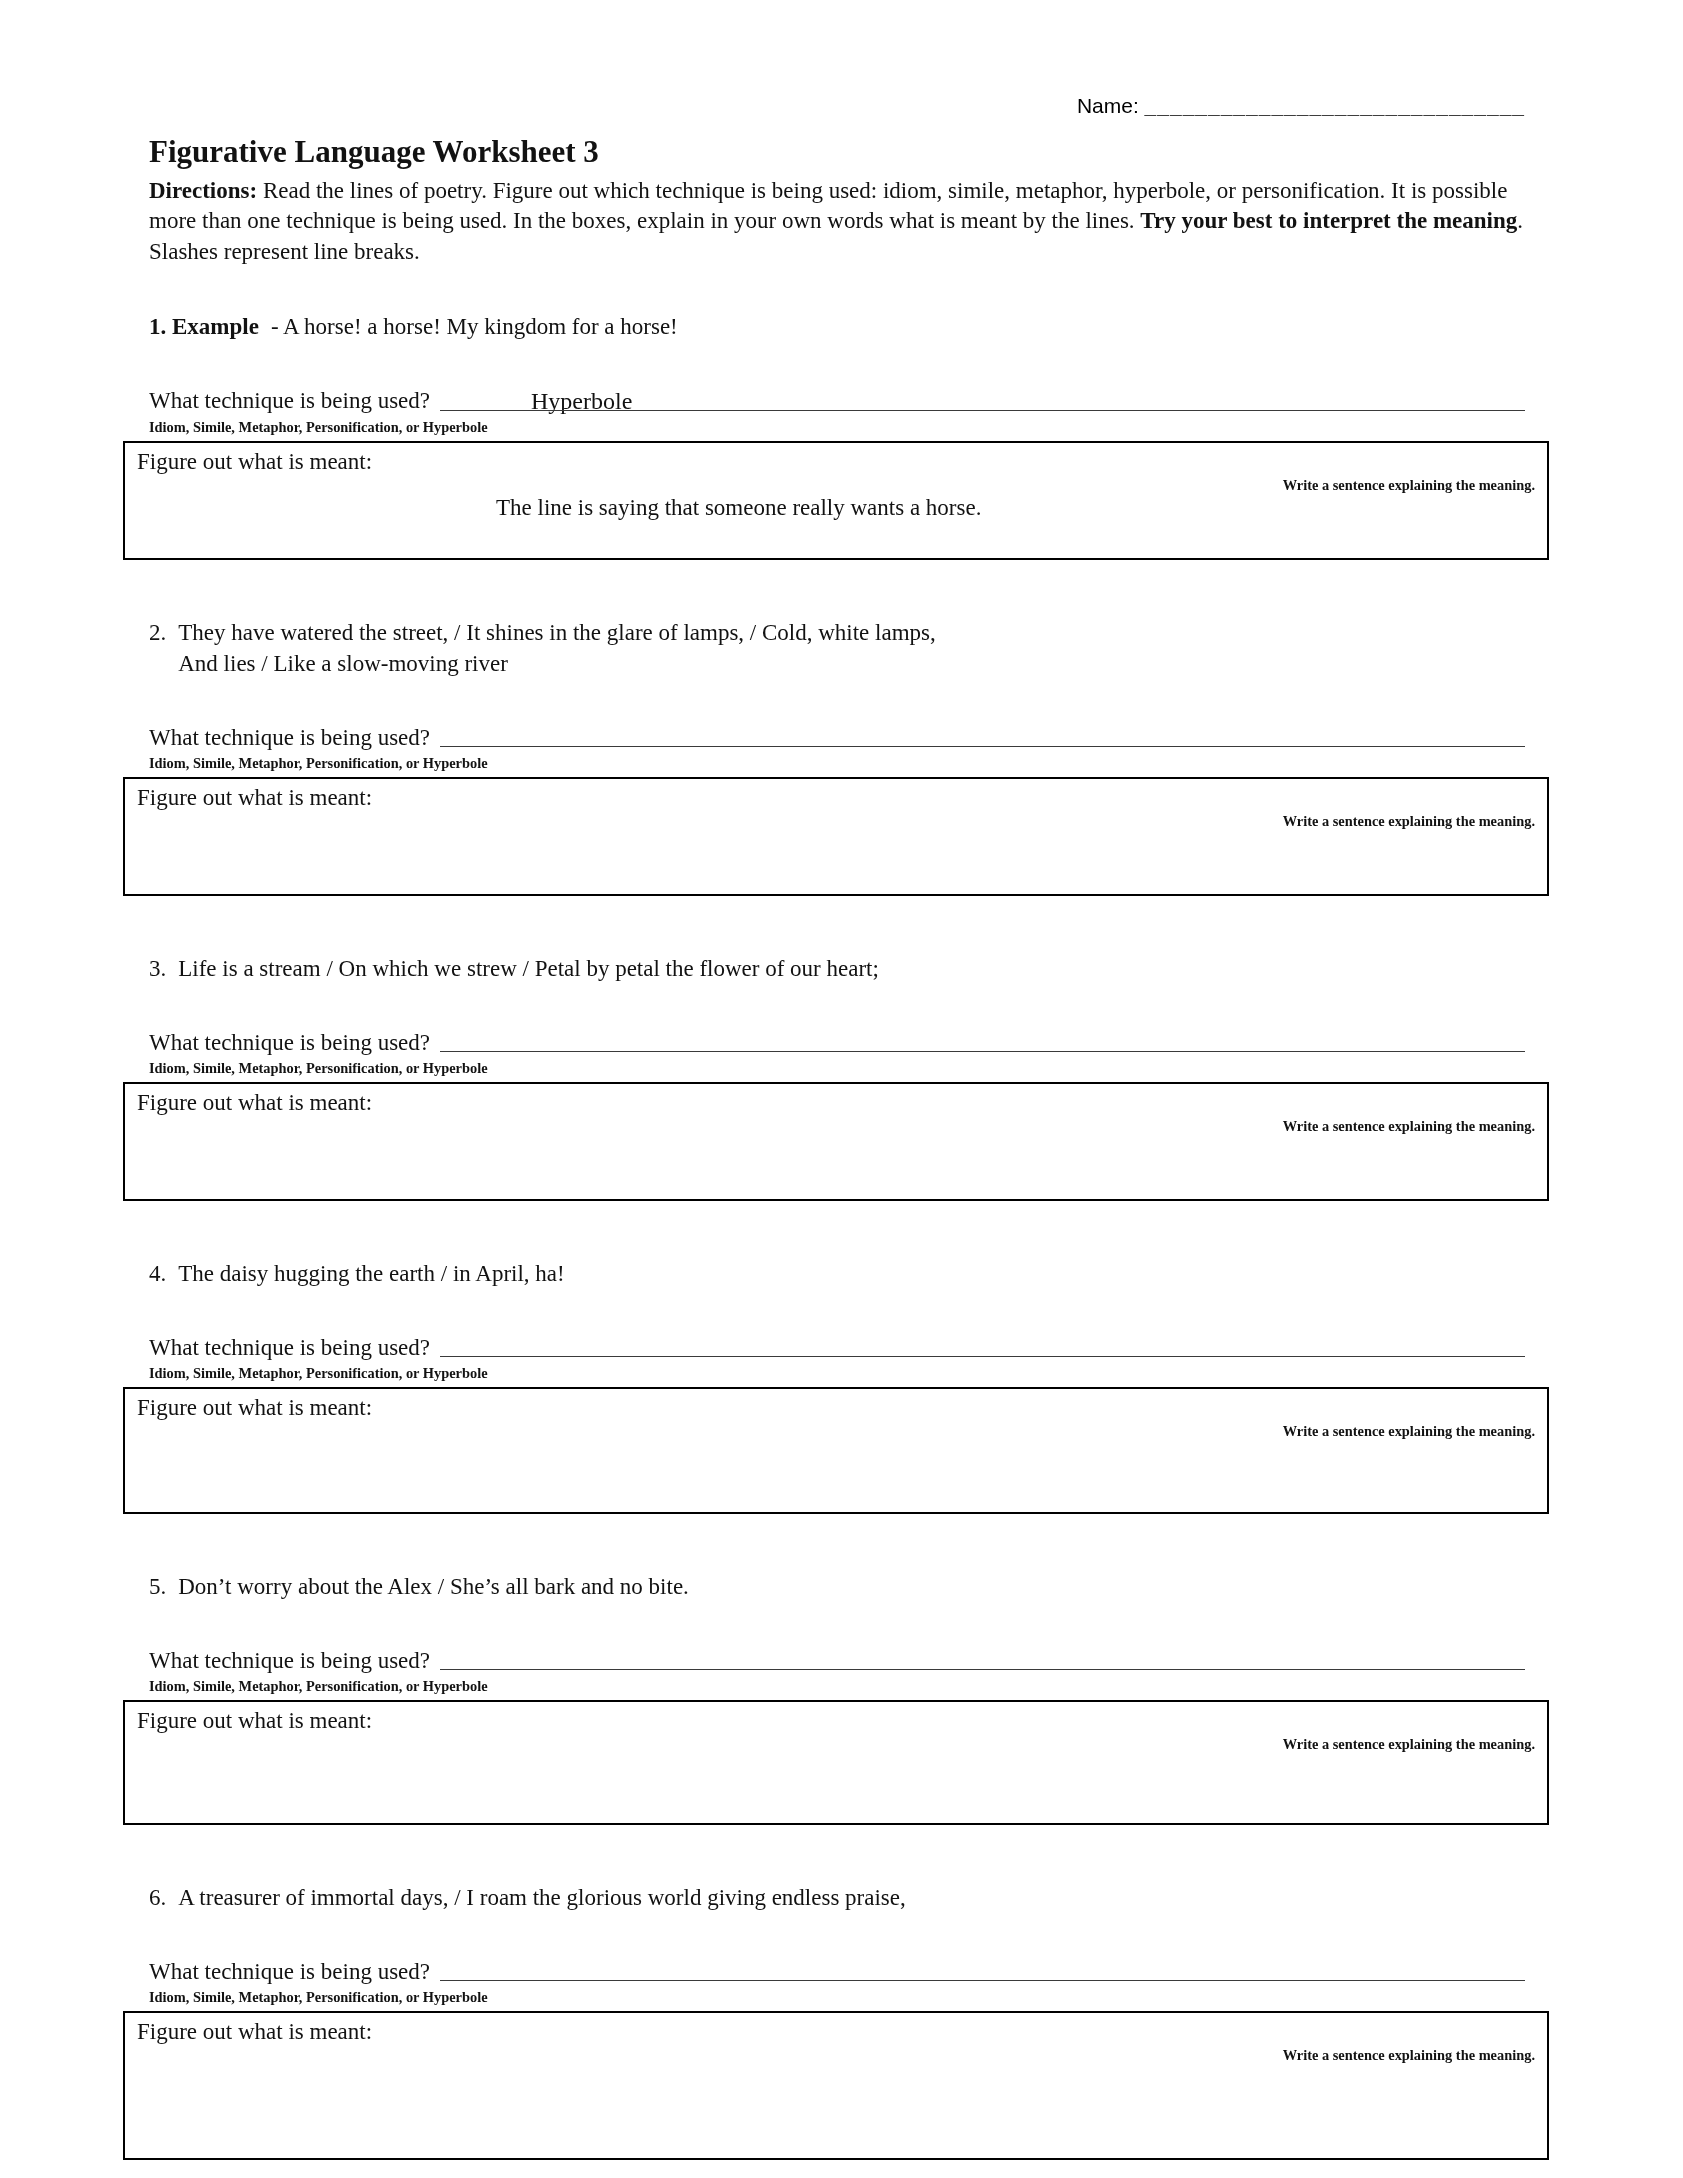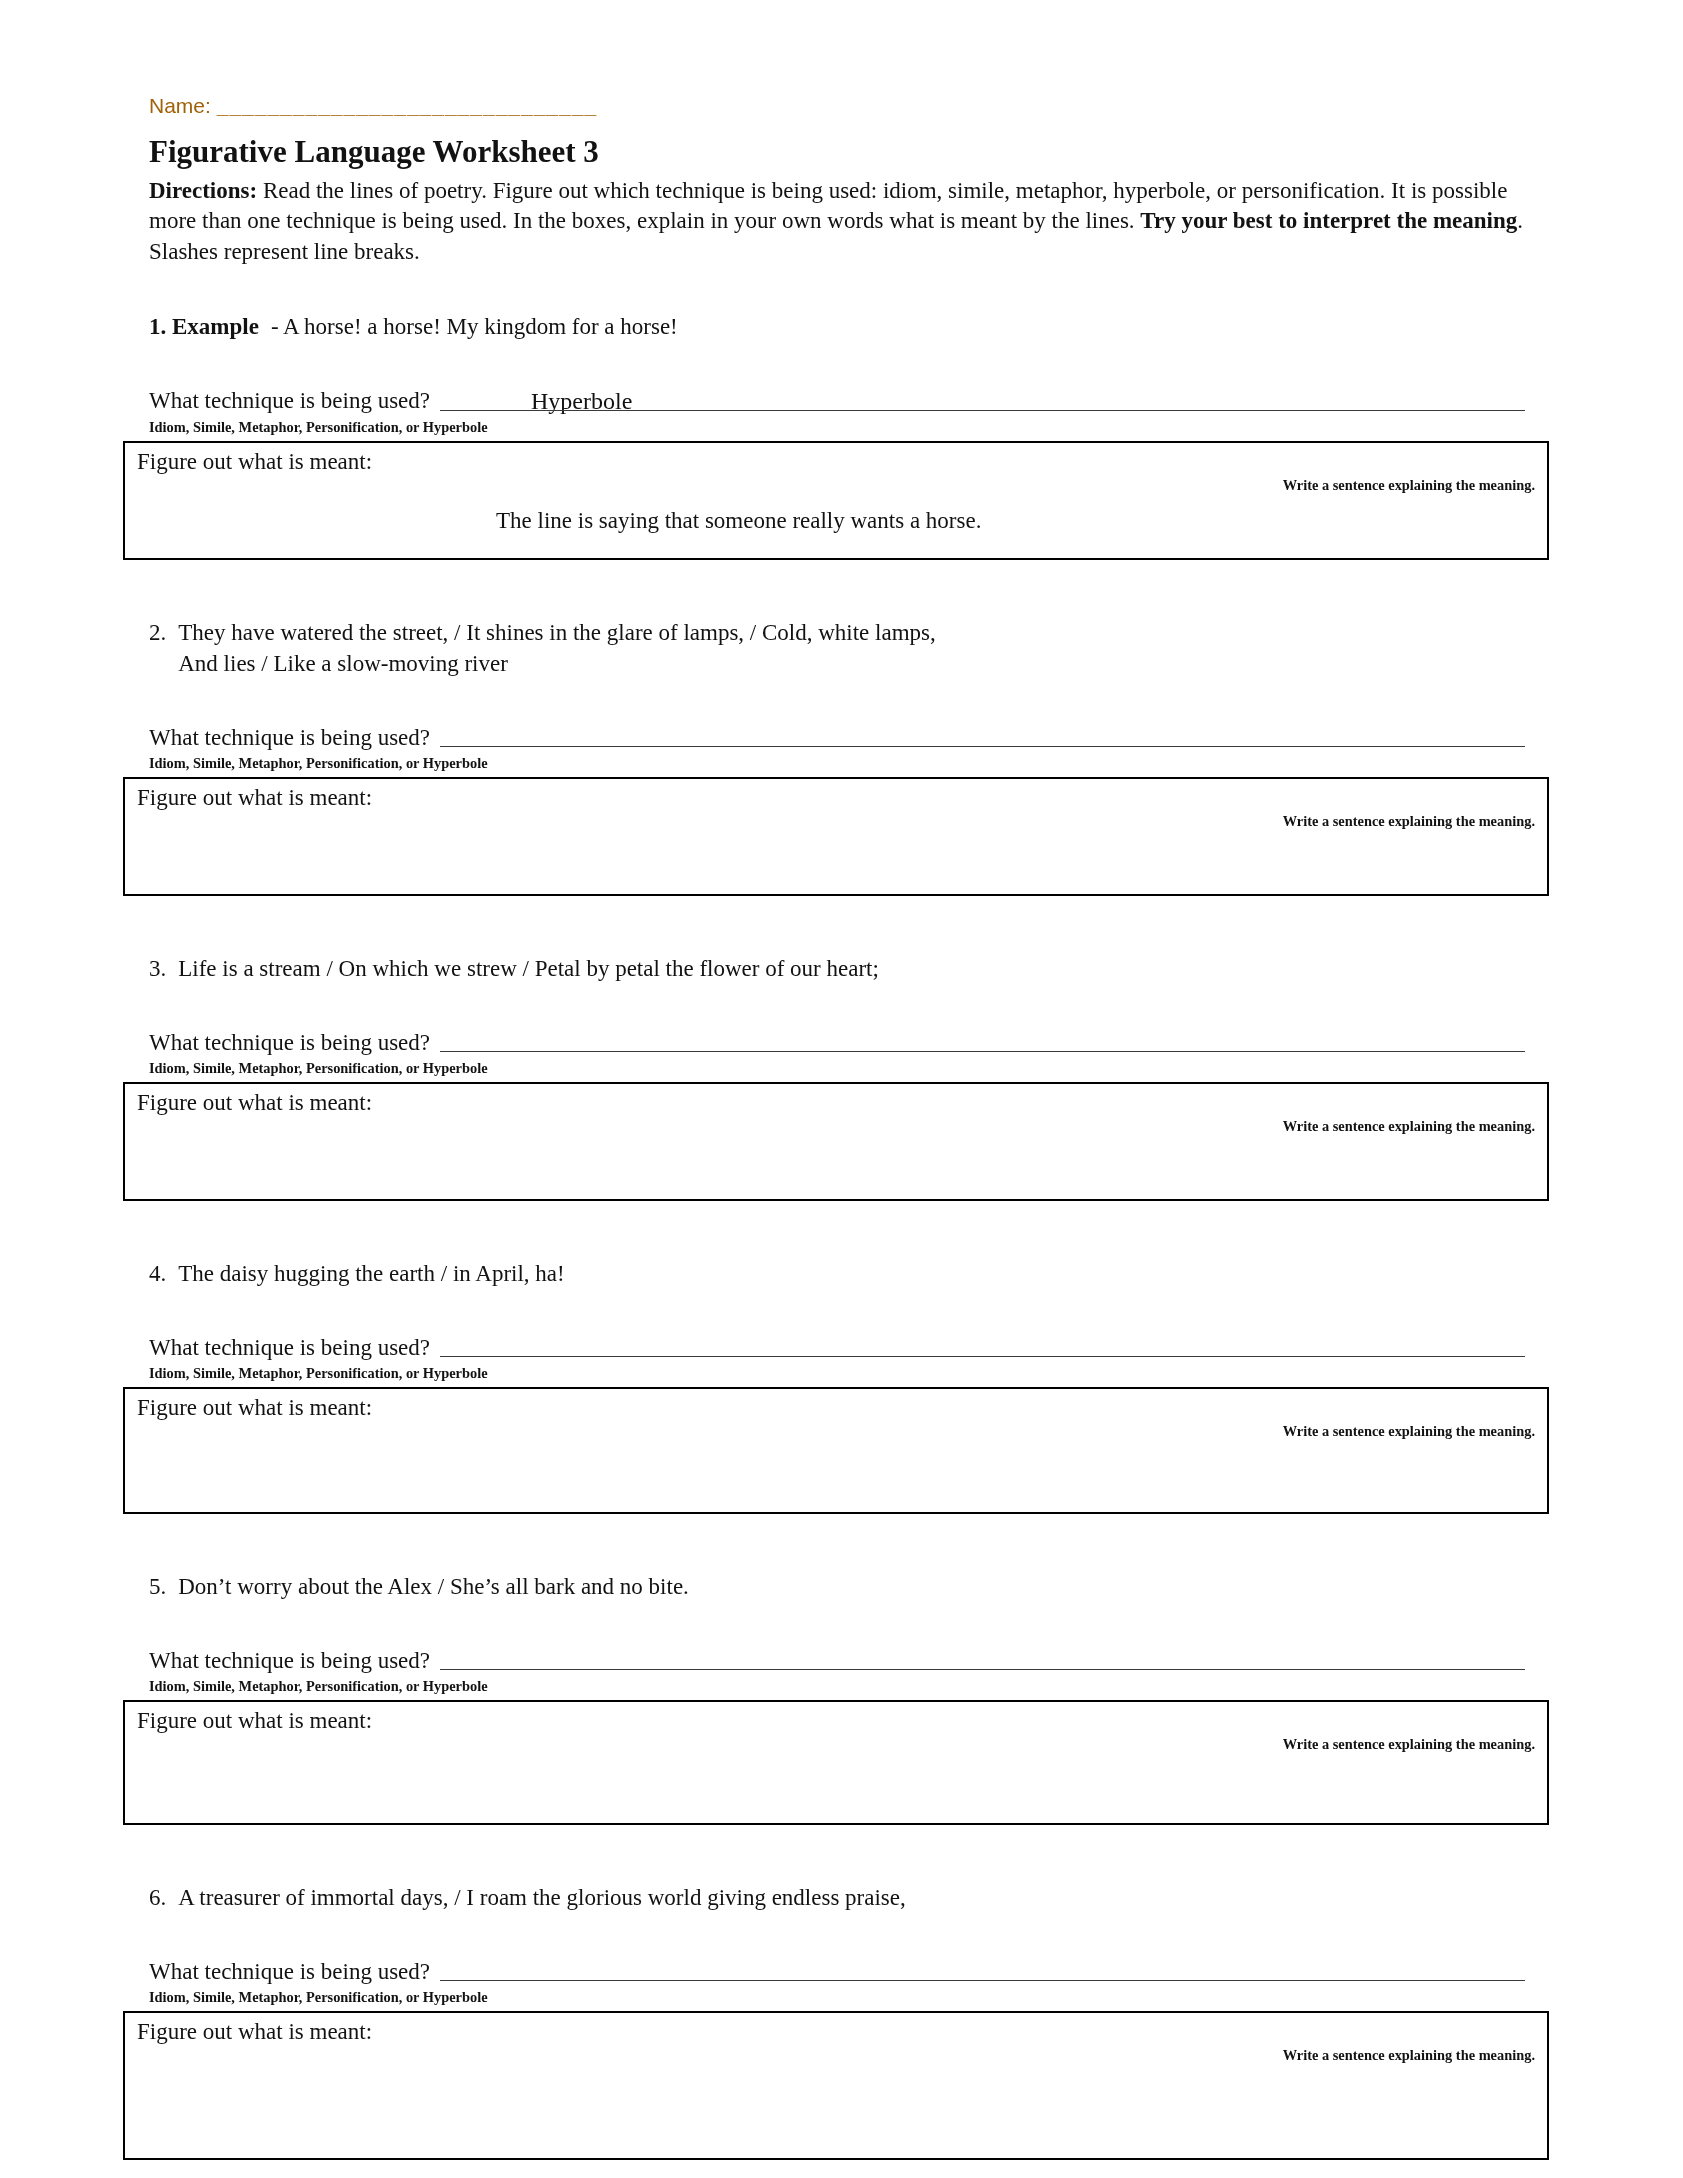--- a/index.html
+++ b/index.html
@@ -3,22 +3,22 @@
 <meta charset="utf-8">
 <style>
   * { margin:0; padding:0; box-sizing:border-box; }
   html,body { background:#ffffff; }
   .page {
     width:1683px; height:2178px; background:#ffffff;
     font-family:"Liberation Serif", serif; color:#121212;
     padding:94px 158px 0 149px; position:relative; overflow:hidden;
   }
   .name-row {
-    text-align:left; font-family:"Liberation Sans", sans-serif;
-    font-size:21px; color:#a16207; margin-bottom:16px;
+    text-align:right; font-family:"Liberation Sans", sans-serif;
+    font-size:21px; color:#000000; margin-bottom:16px;
   }
   .name-line { letter-spacing:1px; font-weight:bold; }
   .title { font-size:31px; font-weight:bold; margin-top:6px; }
   .directions { font-size:23px; line-height:1.32; margin-top:6px; }
   .directions b { font-weight:bold; }
 
   .q { margin-top:57px; }
   .q.first { margin-top:44px; }
   .q-head { display:flex; font-size:23px; line-height:1.35; }
   .q-num { margin-right:12px; white-space:nowrap; }
@@ -37,21 +37,21 @@
 
   .abox {
     border:2.5px solid #000; margin:5px -24px 12px -26px;
     padding:6px 12px; min-height:119px; position:relative; background:#fff;
   }
   .abox.h128 { min-height:127px; }
   .abox.h126 { min-height:125px; }
   .abox.h150 { min-height:149px; }
   .box-title { font-size:23px; }
   .box-sub { font-size:14.4px; font-weight:bold; margin-top:2px;text-align:right; }
-  .meaning { position:absolute; left:371px; top:65px; font-size:23px; }
+  .meaning { position:absolute; left:371px; top:52px; font-size:23px; }
 </style>
 </head>
 <body>
 
 <div class="page">
 
   <div class="name-row">
     <span>Name:</span>
     <span class="name-line">______________________________</span>
   </div>

